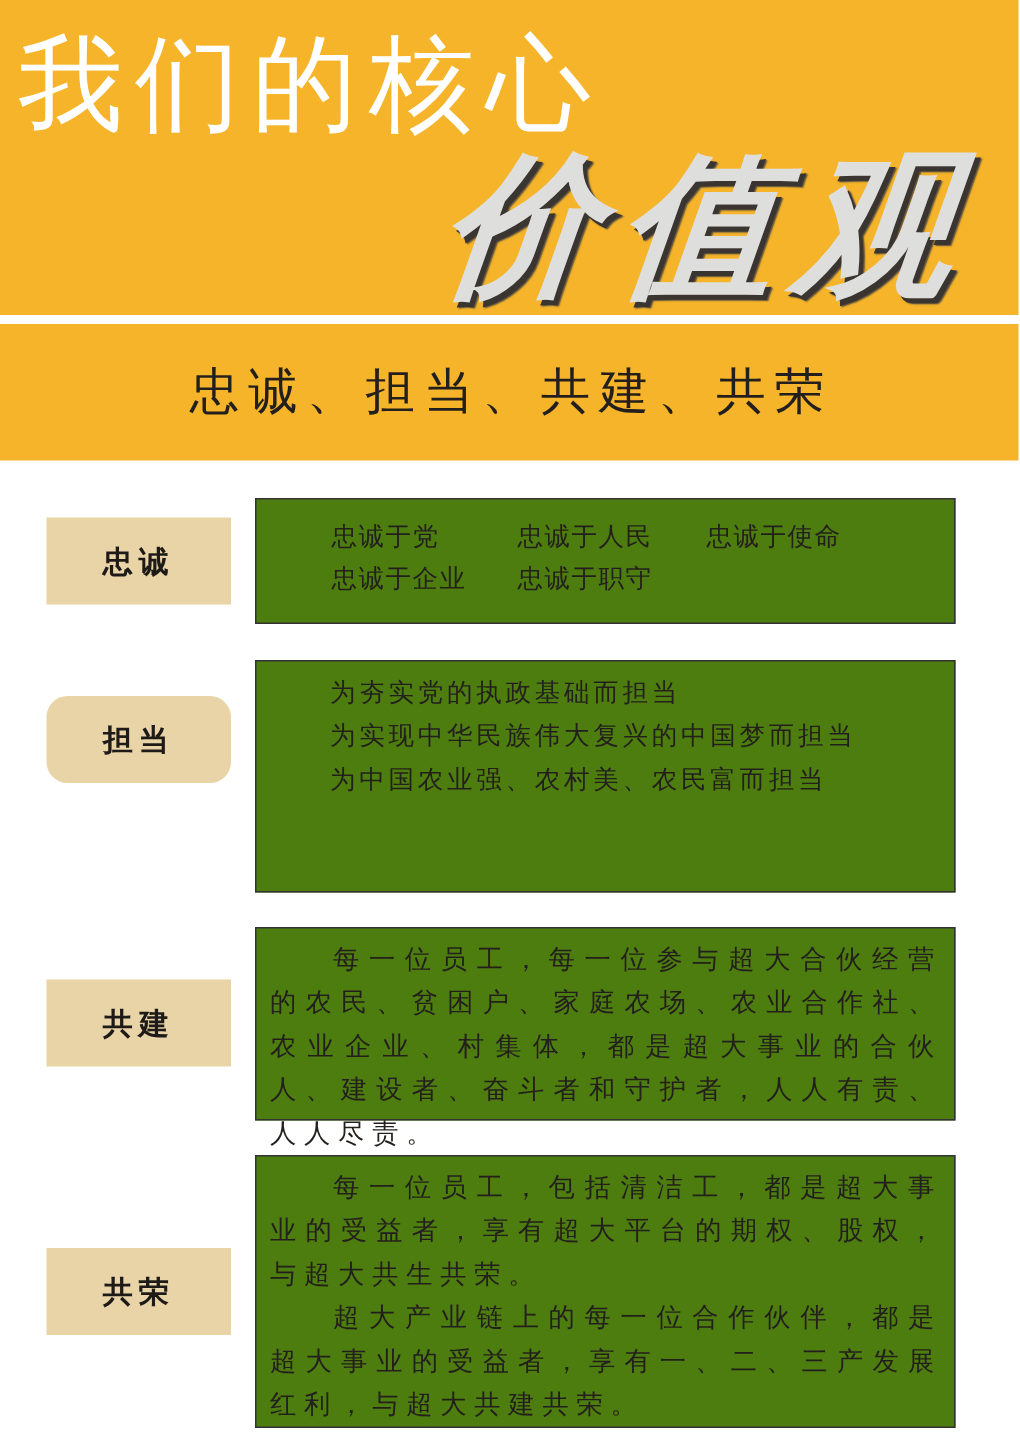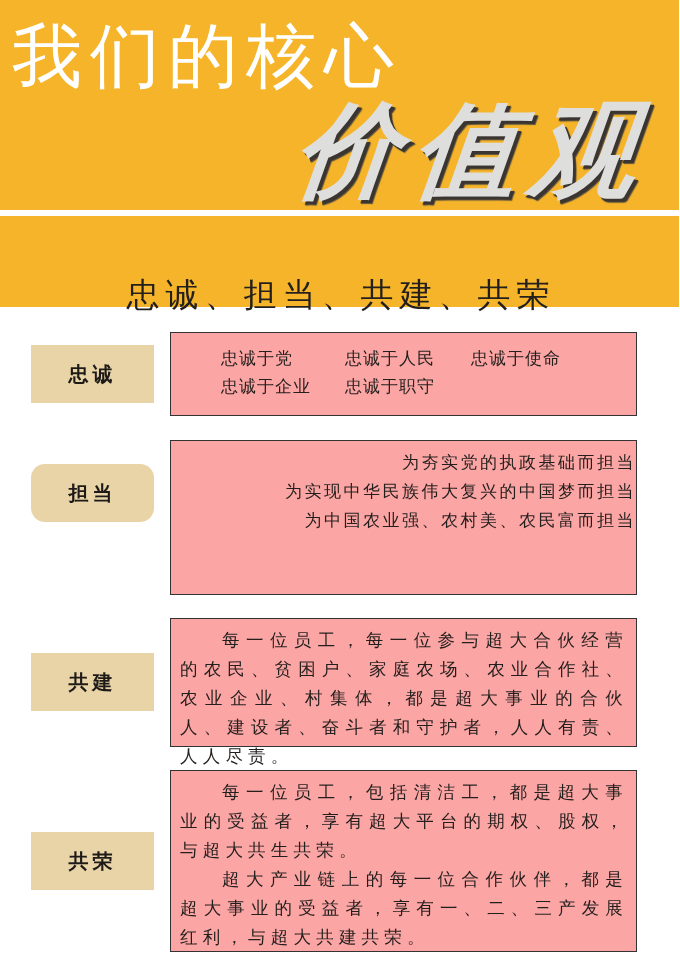--- a/index.html
+++ b/index.html
@@ -20,41 +20,40 @@
     font-family:"DejaVu Serif", "Liberation Serif", serif;
     font-size:104px; font-weight:bold; font-style:italic; color:#dededc;
     letter-spacing:14px; line-height:116px; white-space:nowrap;
     text-shadow: 3px 3px 0 #3a3530, 4px 4px 1px #5a5040;
     transform: skewX(-6deg);
   }
   .subtitle {
     position:absolute; left:0; top:236px; width:680px; text-align:center;
     font-size:33px; color:#231f1c; letter-spacing:6px; line-height:50px;
     padding-left:2px;
-    margin-top:34px;
   }
 
   .label {
     position:absolute; left:31px; width:123px; height:58px;
     background:#e9d4a8; display:flex; align-items:center; justify-content:center;
     font-size:20px; font-weight:bold; letter-spacing:4px; color:#1e1a17;
   }
   .box {
     position:absolute; left:170px; width:467px;
-    border:1.5px solid #333333; background:#fca5a5;
+    border:1.5px solid #333333; background:#4d7c0f;
     font-size:17px; color:#231f1c;
   }
 
   
   .box1 { top:332px; height:84px; padding:14px 0 0 50px; }
   .grid1 { display:grid; grid-template-columns:124px 126px 110px; row-gap:6px; }
   .grid1 span { letter-spacing:1px; line-height:22px; white-space:nowrap; }
 
   
-  .box2 { top:440px; height:155px; padding:7px 0 0 49px;text-align:right; }
+  .box2 { top:440px; height:155px; padding:7px 0 0 49px; }
   .box2 .line { line-height:29px; letter-spacing:2.5px; white-space:nowrap; }
 
   
   .box3 { top:618px; height:129px; padding:7px 8px 0 9px; }
   .box4 { top:770px; height:182px; padding:7px 8px 0 9px; }
   .para { line-height:29px; letter-spacing:5.2px; text-indent:42px; text-align:justify; font-size:17.5px; }
 </style>
 </head>
 <body>
 

